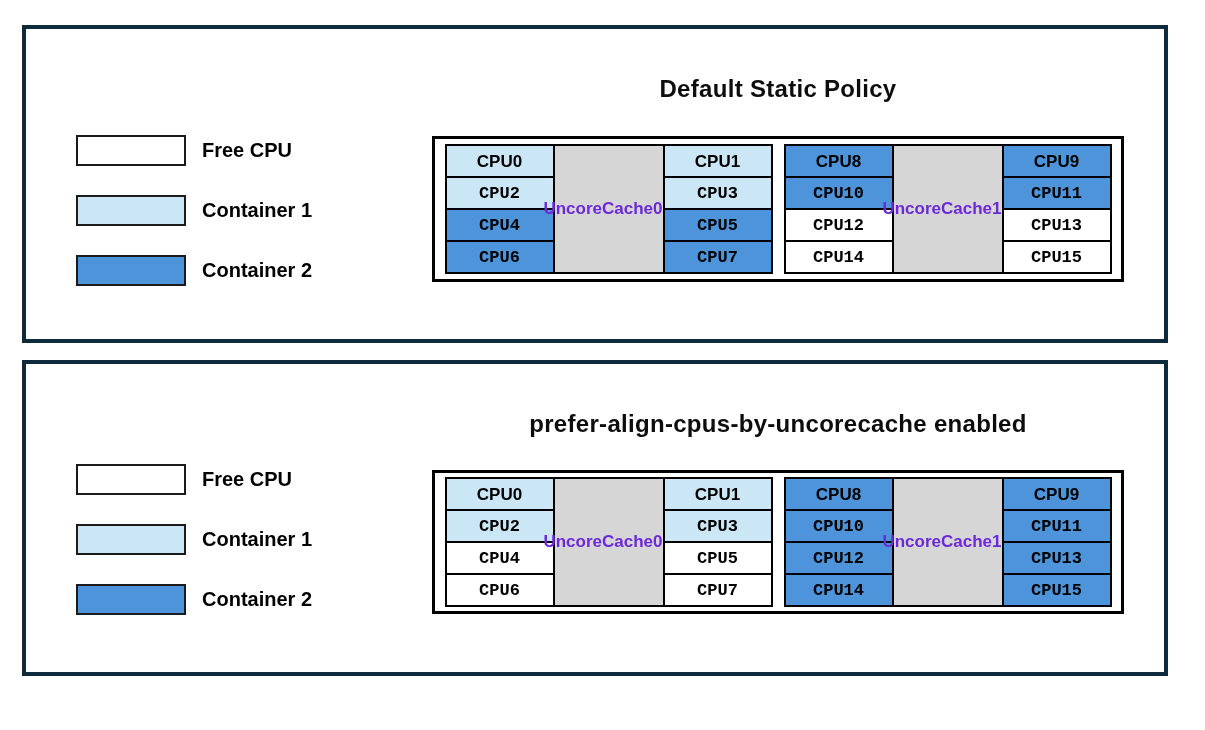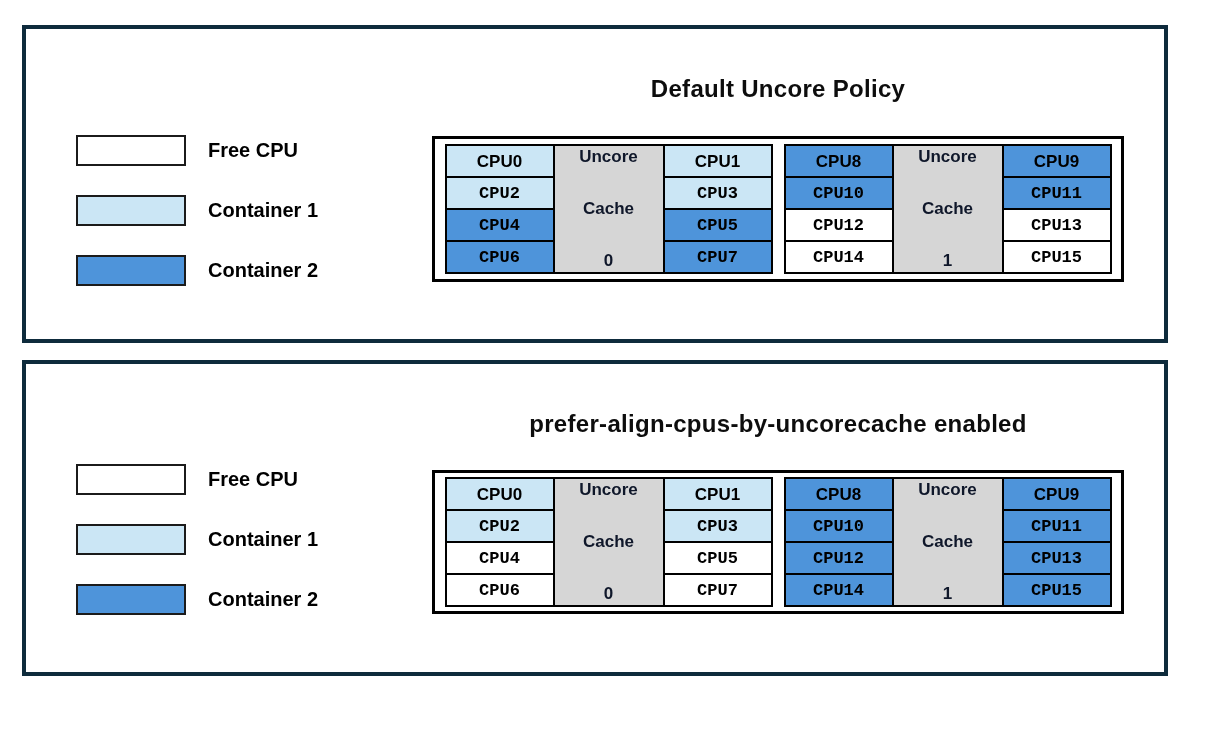--- a/index.html
+++ b/index.html
@@ -17,21 +17,21 @@
 
   .panel-title {
     position:absolute; left:406px; width:692px; top:46px;
     text-align:center; font-size:24px; font-weight:bold; color:#0d0d0d;
     letter-spacing:0.3px; line-height:1.2;
   }
 
   .legend { position:absolute; left:50px; display:flex; flex-direction:column; gap:29px; }
   #panel-0 .legend { top:106px; }
   #panel-1 .legend { top:100px; }
-  .legend-item { display:flex; align-items:center; gap:22px; }
+  .legend-item { display:flex; align-items:center; gap:16px; }
   .swatch { width:110px; height:31px; border:2px solid #1b1b1b; flex:none; }
   .legend-label { font-size:20px; font-weight:bold; color:#000; white-space:nowrap; }
 
   .diagram {
     position:absolute; left:406px; width:692px; background:#ffffff;
     border:3px solid #000;
     display:flex; align-items:center; justify-content:center; gap:11px;
   }
   #panel-0 .diagram { top:107px; height:146px; }
   #panel-1 .diagram { top:106px; height:144px; }
@@ -40,31 +40,31 @@
   .cpu-col { display:flex; flex-direction:column; width:110px; }
   .cpu-cell {
     flex:1; border:2px solid #000;
     display:flex; align-items:center; justify-content:center;
     font-size:17px; font-weight:bold; color:#000; line-height:1;
   }
   .cpu-cell + .cpu-cell { margin-top:-2px;font-family:Liberation Mono, monospace; }
   .uncore-box {
     width:112px; margin-left:-2px; margin-right:-2px;
     border:2px solid #000; background:var(--uncore, #D6D6D6);
-    display:flex; flex-direction:column; align-items:center; justify-content:space-between;
-    font-size:17px; font-weight:bold; color:#0f172a; line-height:1.3; z-index:1;
+    display:flex; flex-direction:row; align-items:center; justify-content:flex-end;
+    font-size:17px; font-weight:bold; color:#6d28d9; line-height:1.3; z-index:1;
   }
 </style>
 </head>
 <body>
 
 <div>
 
   <section class="panel" id="panel-0">
-    <h2 class="panel-title">Default Uncore Policy</h2>
+    <h2 class="panel-title">Default Static Policy</h2>
     <div class="legend">
         <div class="legend-item">
           <span class="swatch" style="background: rgb(255, 255, 255);"></span>
           <span class="legend-label">Free CPU</span>
         </div>
         <div class="legend-item">
           <span class="swatch" style="background: rgb(203, 230, 245);"></span>
           <span class="legend-label">Container 1</span>
         </div>
         <div class="legend-item">

